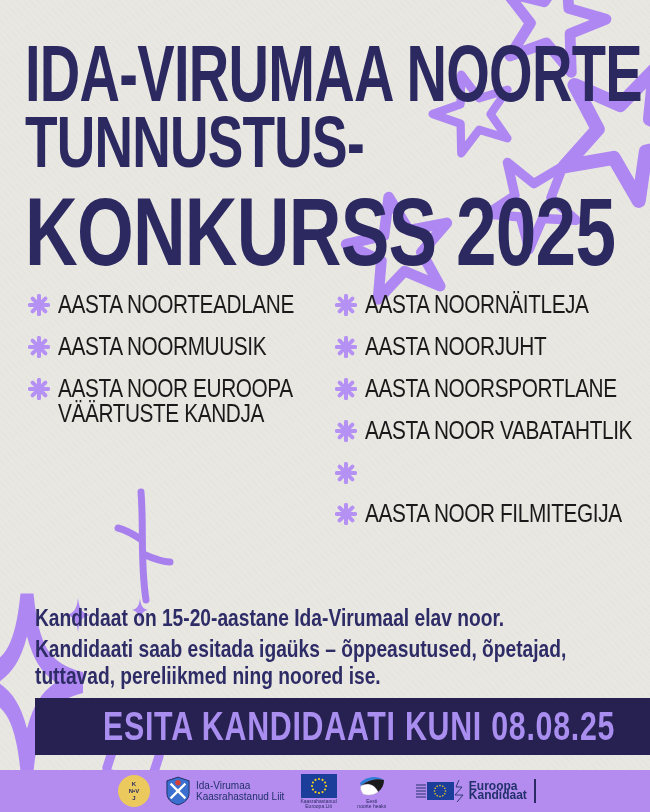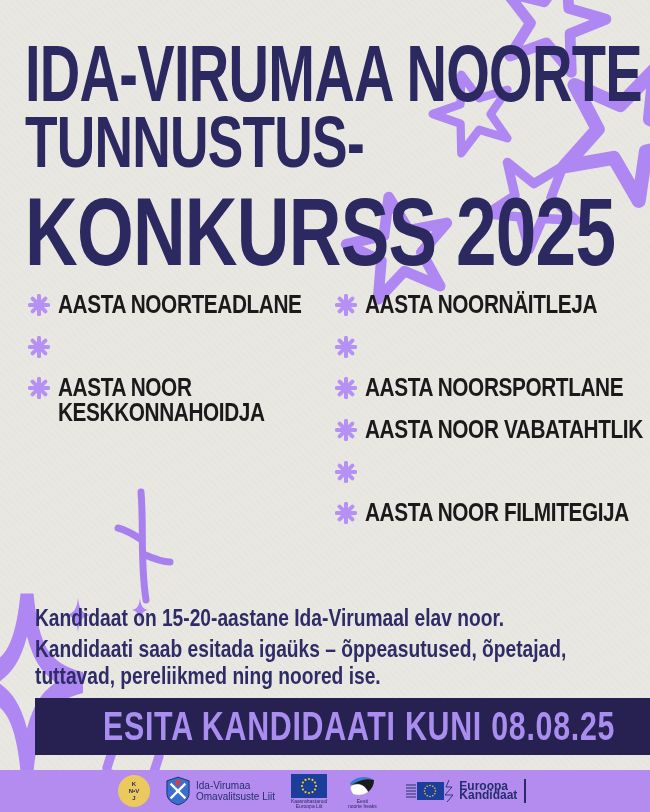--- a/index.html
+++ b/index.html
@@ -22,21 +22,21 @@
   .t3{top:176px;font-size:96px;}
   .t3 .cx{transform:scaleX(0.76);}
 
   
   .cols{position:absolute;top:284px;left:28px;width:612px;display:flex;}
   .col{display:flex;flex-direction:column;gap:17px;}
   .col-left{width:307px;}
   .col-right{flex:1;}
   .item{display:flex;align-items:flex-start;}
   .ast{width:22px;height:22px;flex:none;margin-top:2px;}
-  .item-text{margin-left:8px;font-weight:bold;font-size:26px;line-height:25px;color:#1a1a1a;letter-spacing:-0.5px;}
+  .item-text{margin-left:8px;font-weight:normal;font-size:26px;line-height:25px;color:#1a1a1a;letter-spacing:-0.5px;}
   .item-text span{display:block;transform:scaleX(0.80);transform-origin:0 50%;white-space:nowrap;}
 
   
   .info{position:absolute;left:35px;top:596px;color:#2e2c66;font-weight:bold;font-size:24px;}
   .info-line{display:block;line-height:27px;transform:scaleX(0.80);transform-origin:0 50%;white-space:nowrap;letter-spacing:0px;}
   .info-gap{height:4px;}
 
   
   .banner{position:absolute;left:35px;top:690px;width:648px;height:57px;background:#262150;
           display:flex;align-items:center;justify-content:center;}
@@ -116,33 +116,37 @@
         </div>
         <div class="item">
           <svg class="ast" viewBox="0 0 24 24">
               <g stroke="#b591f4" stroke-width="4.4" stroke-linecap="round">
                 <line x1="12" y1="2" x2="12" y2="22"></line>
                 <line x1="2" y1="12" x2="22" y2="12"></line>
                 <line x1="5" y1="5" x2="19" y2="19"></line>
                 <line x1="19" y1="5" x2="5" y2="19"></line>
               </g>
             </svg>
-        </div>
-        <div class="item">
-          <svg class="ast" viewBox="0 0 24 24">
-              <g stroke="#b591f4" stroke-width="4.4" stroke-linecap="round">
-                <line x1="12" y1="2" x2="12" y2="22"></line>
-                <line x1="2" y1="12" x2="22" y2="12"></line>
-                <line x1="5" y1="5" x2="19" y2="19"></line>
-                <line x1="19" y1="5" x2="5" y2="19"></line>
-              </g>
-            </svg>
-          <div class="item-text">
-              <span>AASTA NOOR</span>
-              <span>KESKKONNAHOIDJA</span>
+          <div class="item-text">
+              <span>AASTA NOORMUUSIK</span>
+              <span></span>
+            </div>
+        </div>
+        <div class="item">
+          <svg class="ast" viewBox="0 0 24 24">
+              <g stroke="#b591f4" stroke-width="4.4" stroke-linecap="round">
+                <line x1="12" y1="2" x2="12" y2="22"></line>
+                <line x1="2" y1="12" x2="22" y2="12"></line>
+                <line x1="5" y1="5" x2="19" y2="19"></line>
+                <line x1="19" y1="5" x2="5" y2="19"></line>
+              </g>
+            </svg>
+          <div class="item-text">
+              <span>AASTA NOOR EUROOPA</span>
+              <span>VÄÄRTUSTE KANDJA</span>
             </div>
         </div>
 
       </div>
       <div class="col col-right">
 
         <div class="item">
           <svg class="ast" viewBox="0 0 24 24">
               <g stroke="#b591f4" stroke-width="4.4" stroke-linecap="round">
                 <line x1="12" y1="2" x2="12" y2="22"></line>
@@ -158,20 +162,24 @@
         </div>
         <div class="item">
           <svg class="ast" viewBox="0 0 24 24">
               <g stroke="#b591f4" stroke-width="4.4" stroke-linecap="round">
                 <line x1="12" y1="2" x2="12" y2="22"></line>
                 <line x1="2" y1="12" x2="22" y2="12"></line>
                 <line x1="5" y1="5" x2="19" y2="19"></line>
                 <line x1="19" y1="5" x2="5" y2="19"></line>
               </g>
             </svg>
+          <div class="item-text">
+              <span>AASTA NOORJUHT</span>
+              <span></span>
+            </div>
         </div>
         <div class="item">
           <svg class="ast" viewBox="0 0 24 24">
               <g stroke="#b591f4" stroke-width="4.4" stroke-linecap="round">
                 <line x1="12" y1="2" x2="12" y2="22"></line>
                 <line x1="2" y1="12" x2="22" y2="12"></line>
                 <line x1="5" y1="5" x2="19" y2="19"></line>
                 <line x1="19" y1="5" x2="5" y2="19"></line>
               </g>
             </svg>
@@ -245,21 +253,21 @@
 
     <div class="liit">
       <svg width="24" height="30" viewBox="0 0 26 32">
         <path d="M13,1 L25,5 V18 C25,25 20,29 13,31 C6,29 1,25 1,18 V5 Z" fill="#3a6fd0" stroke="#1d2a5e" stroke-width="1"></path>
         <line x1="5" y1="8" x2="21" y2="24" stroke="#ffffff" stroke-width="2.4"></line>
         <line x1="21" y1="8" x2="5" y2="24" stroke="#ffffff" stroke-width="2.4"></line>
         <circle cx="13" cy="7" r="3" fill="#d4403a"></circle>
       </svg>
       <div class="liit-text">
         <span>Ida-Virumaa</span>
-        <span>Omavalitsuste Liit</span>
+        <span>Kaasrahastanud Liit</span>
       </div>
     </div>
 
     <div class="stack">
       <svg width="36" height="24" viewBox="0 0 36 24">
         <rect x="0" y="0" width="36" height="24" fill="#1b3e9b"></rect>
         <g fill="#f7d117">
           <circle cx="25" cy="12" r="1.1"></circle>
             <circle cx="24.06" cy="15.5" r="1.1"></circle>
             <circle cx="21.5" cy="18.06" r="1.1"></circle>

